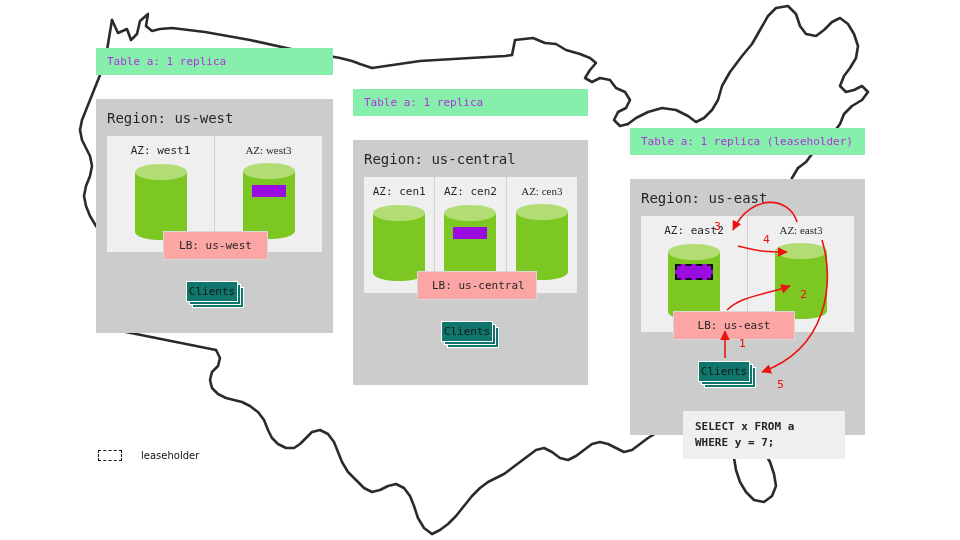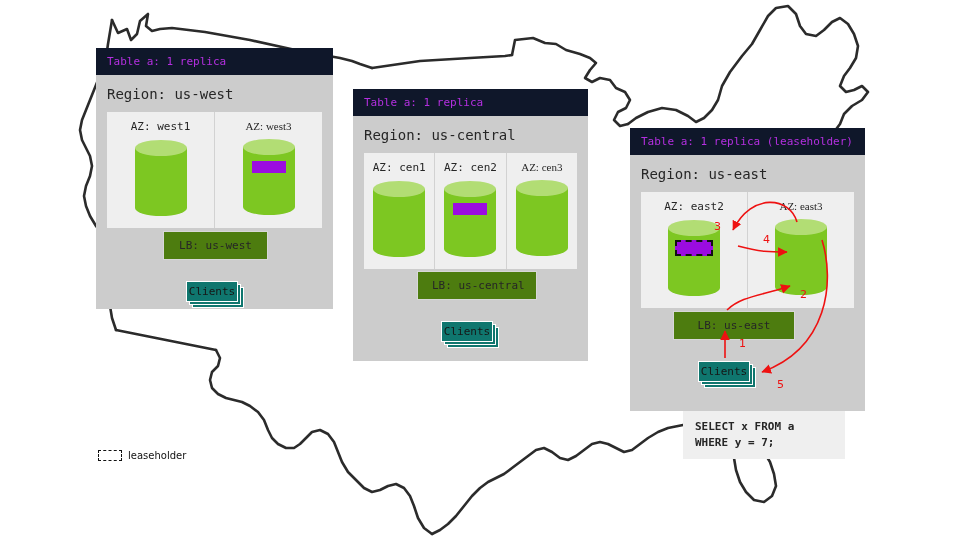--- a/index.html
+++ b/index.html
@@ -9,36 +9,37 @@
     font-family:"DejaVu Sans Mono","Liberation Mono",monospace;
   }
   #stage{position:absolute;left:0;top:0;width:960px;height:540px;}
 
   
   #map{position:absolute;left:0;top:0;width:960px;height:540px;pointer-events:none;}
 
   
   .region-panel{position:absolute;}
   .panel-head{
-    background:#0f172a;
+    background:#86efac;
     color:#b42fe0;
     font-size:11px;
     padding:7px 10px 7px 11px;
     letter-spacing:0px;
     white-space:nowrap;
   }
   .panel-body{
     background:#cccccc;
     position:relative;
   }
   .region-title{
     color:#262626;
     font-size:14px;
     padding:11px 0 10px 11px;
     white-space:nowrap;
+    margin-top:24px;
   }
   .az-row{
     background:#efefef;
     display:flex;
     margin:0 11px;
   }
   .az-cell{
     flex:1 1 0;
     border-right:1px solid #d2d2d2;
     padding:8px 0 12px 0;
@@ -78,21 +79,21 @@
     z-index:4;
   }
   .replica.leaseholder{
     border:2px dashed #111111;
     left:7px;top:20px;
   }
 
   
   .lb-box{
     position:absolute;
-    background:#4d7c0f;
+    background:#fca5a5;
     border:1px solid #d8d8d8;
     font-size:11px;
     color:#262626;
     text-align:center;
     padding:7px 14px;
     white-space:nowrap;
   }
 
   
   .clients{
@@ -119,21 +120,21 @@
     font-size:11px;
     color:#262626;
     line-height:16px;
     padding:8px 12px;
     white-space:pre;
   }
 
   
   .legend{
     position:absolute;
-    display:flex;align-items:center;gap:6px;
+    display:flex;align-items:center;gap:19px;
     font-size:10px;color:#111111;
     font-family:"DejaVu Sans","Liberation Sans",sans-serif;
   }
   .legend .swatch{
     width:22px;height:9px;
     border:1.5px dashed #111111;
     background:transparent;
     display:inline-block;
   }
 

